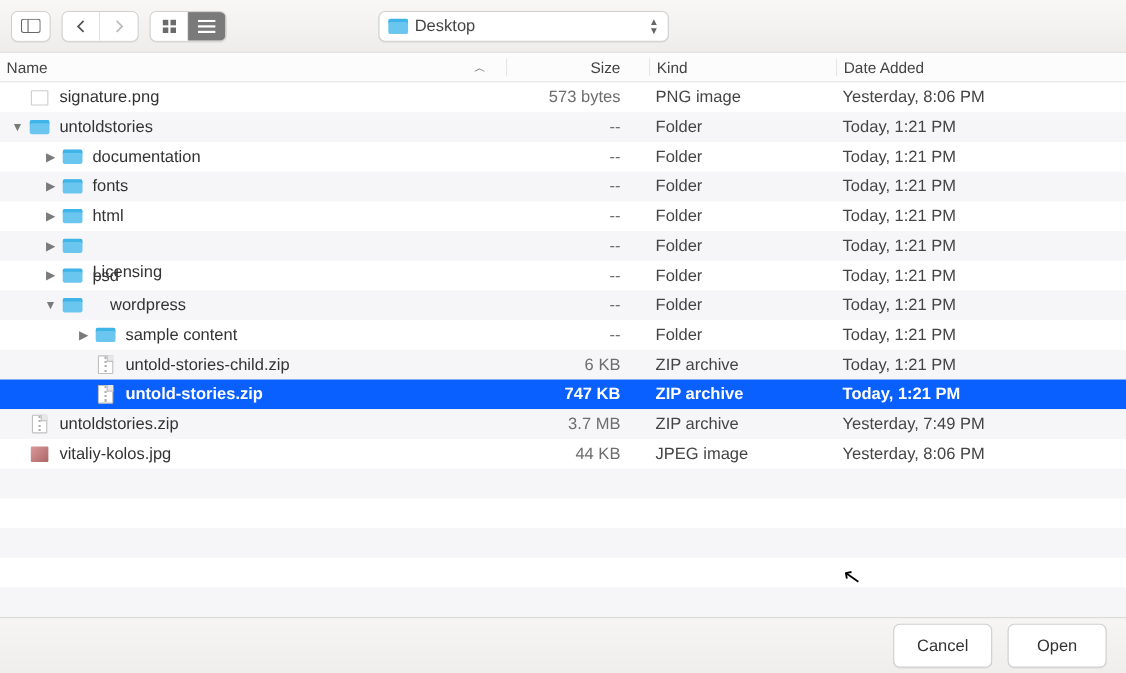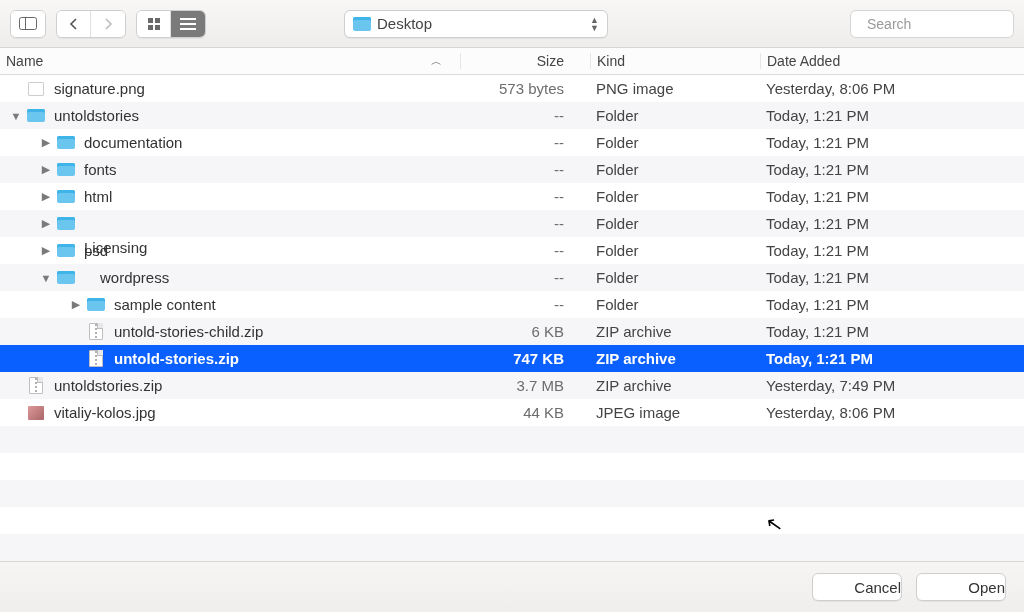--- a/index.html
+++ b/index.html
@@ -133,24 +133,24 @@
   
   .footer {
     position: relative;
     height: 51px;
     background: linear-gradient(#f6f5f4,#efeeec);
     border-top:1px solid #d8d7d5;
     display:flex; align-items:center; justify-content:flex-end;
     padding: 0 18px; gap:14px;
   }
   .footer .btn {
-    height:28px; min-width:90px;
+    height:40px; min-width:90px;
     border:1px solid #cfcfcf; border-radius:6px;
     background:#fff; font-size:15px; color:#333;
-    display:flex; align-items:center; justify-content:flex-end;
+    display:flex; align-items:center; justify-content:center;
     box-shadow:0 1px 0 rgba(0,0,0,.05);
   }
 
   .cursor-arrow {
     position:absolute; top:512px; left:766px;
     font-size:20px; color:#000; pointer-events:none;
     transform: rotate(-10deg);
   }
 
   
@@ -202,27 +202,20 @@
 
   <div class="location-select">
     <span class="folder-glyph blue"></span>
     <span class="loc-text">Desktop</span>
     <span class="updown">
         <span>▲</span>
         <span>▼</span>
       </span>
   </div>
 
-  <div class="search-box">
-    <svg width="14" height="14">
-        <circle cx="6" cy="6" r="4.4" fill="none" stroke="#9a9a9a" stroke-width="1.4"></circle>
-        <line x1="9.4" y1="9.4" x2="13" y2="13" stroke="#9a9a9a" stroke-width="1.4"></line>
-      </svg>
-    <input type="text" placeholder="Search" style="">
-  </div>
 </div>
 
 <div class="col-header">
   <div class="col-name">
     <span>Name</span>
     <span class="sort-caret">︿</span>
   </div>
   <div class="col-size"><span>Size</span></div>
   <div class="col-kind"><span>Kind</span></div>
   <div class="col-date"><span>Date Added</span></div>

